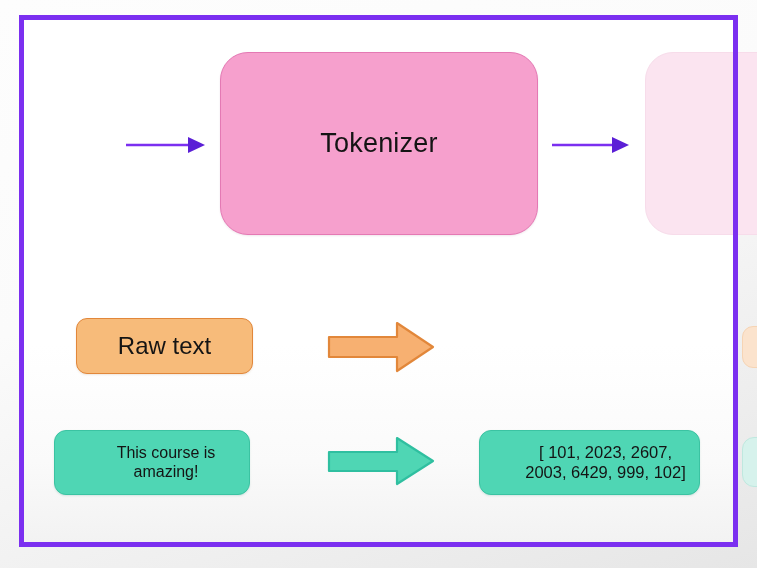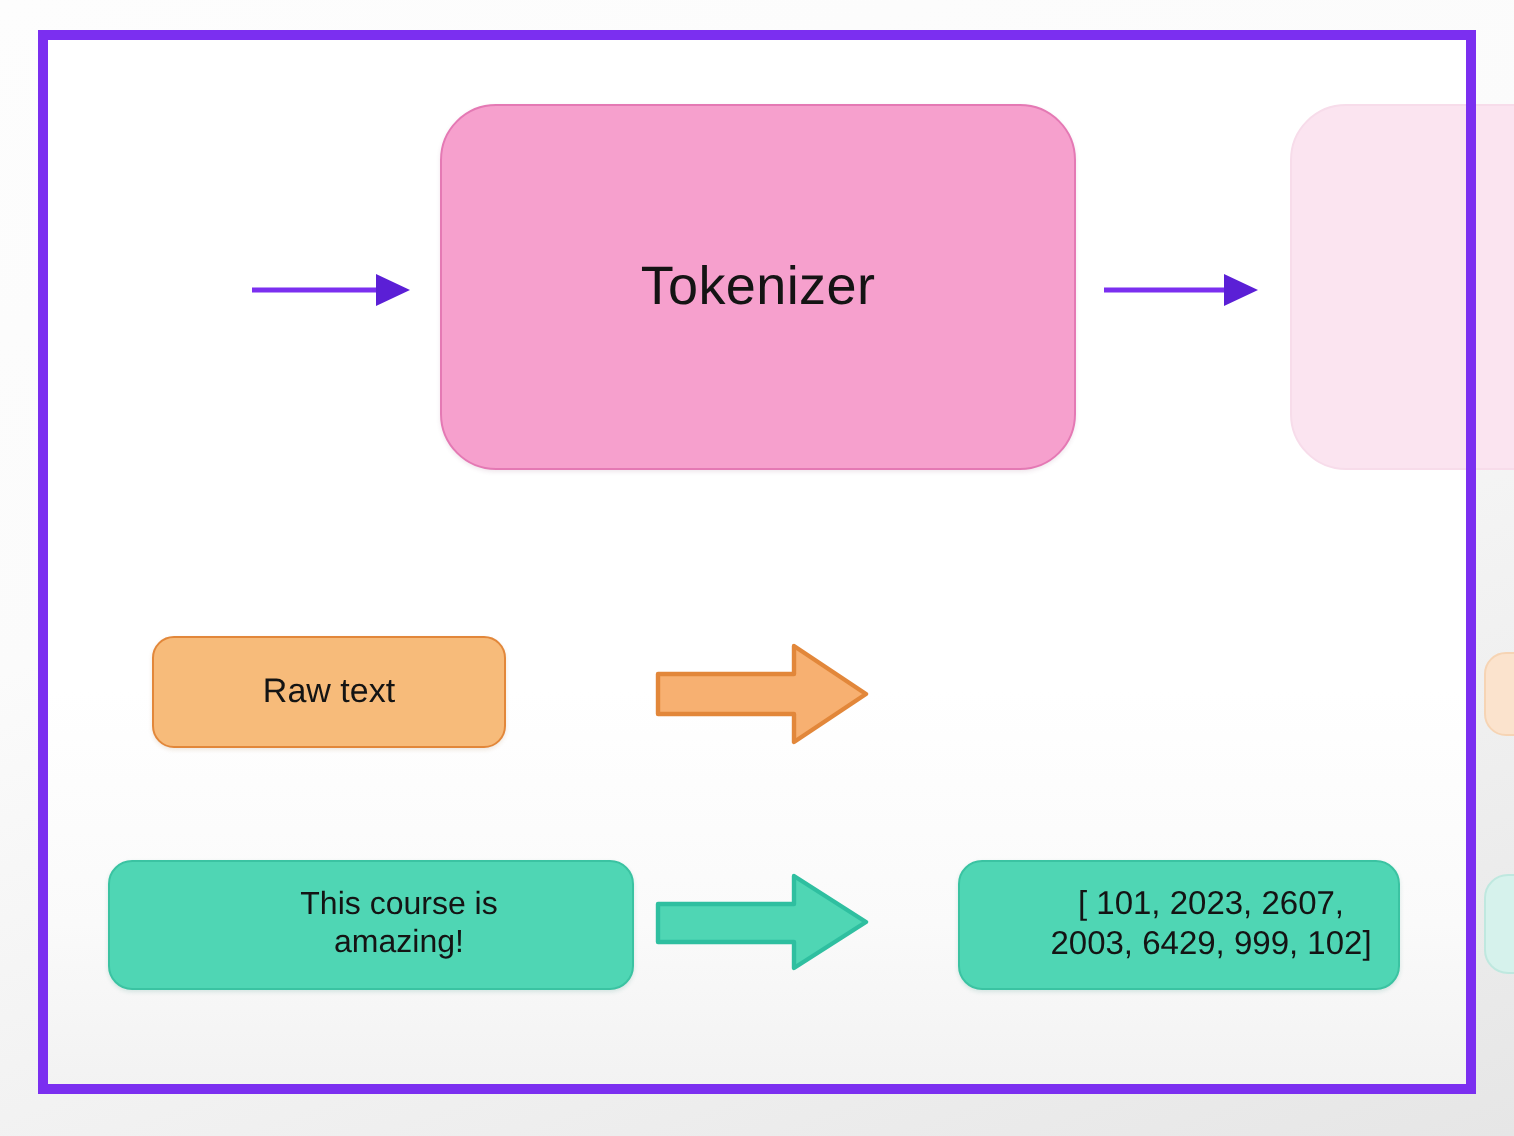--- a/index.html
+++ b/index.html
@@ -76,35 +76,35 @@
     border: 1.4px solid #f7dcea;
     border-radius: 28px;
     z-index: 5;
   }
 
   
   .pill-orange {
     background: #f7bb7a;
     border: 1.4px solid #e2873a;
     border-radius: 11px;
-    font-size: 17px;
+    font-size: 24px;
     box-shadow: 0 1px 2px rgba(150, 95, 30, 0.14);
   }
   .raw-text-box  { left: 76px;  top: 318px; width: 177px; height: 56px; }
   .input-ids-box { left: 500px; top: 318px; width: 178px; height: 56px; }
 
   
   .pill-teal {
     background: #4fd6b4;
     border: 1.4px solid #3bc3a2;
     border-radius: 12px;
     font-size: 16px;
     box-shadow: 0 1px 2px rgba(30, 130, 110, 0.16);
   }
-  .sample-text-box { left: 54px;  top: 430px; width: 263px; height: 65px; padding-left: 28px; }
+  .sample-text-box { left: 54px;  top: 430px; width: 196px; height: 65px; padding-left: 28px; }
   .token-ids-box   { left: 479px; top: 430px; width: 221px; height: 65px; font-size: 16.5px; padding-left: 32px; }
 
   
   .ghost-frag {
     position: absolute;
     box-sizing: border-box;
     z-index: 6;
   }
   .ghost-orange-frag {
     left: 742px; top: 326px; width: 40px; height: 42px;

